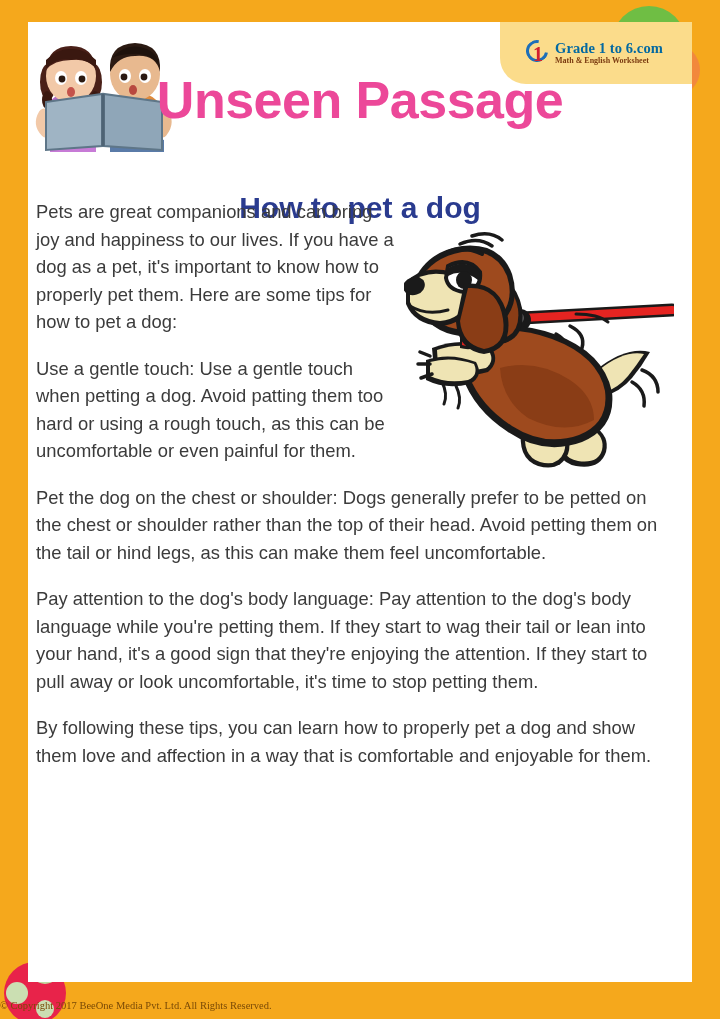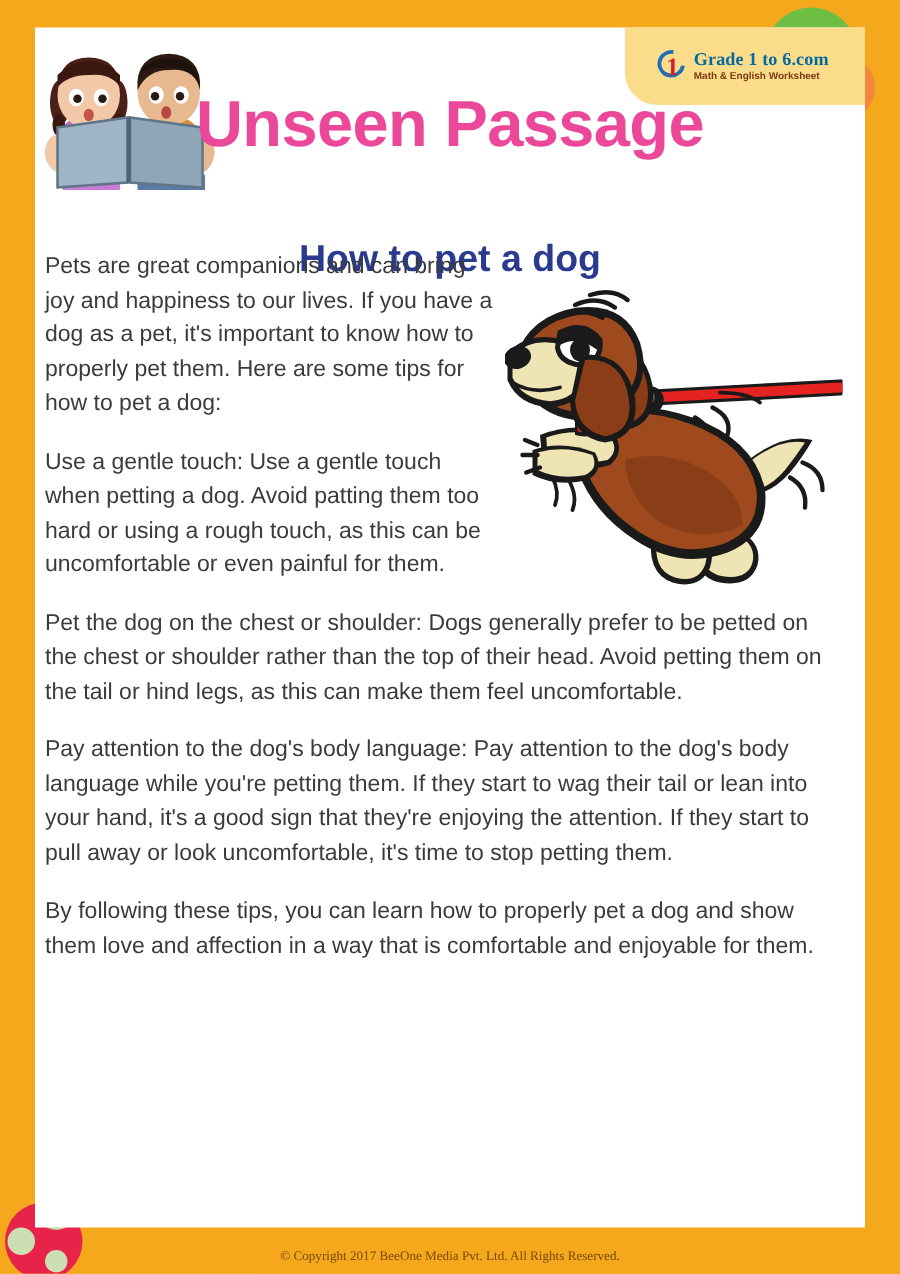--- a/index.html
+++ b/index.html
@@ -78,21 +78,21 @@
   #logo-text { line-height: 1.05; }
   #logo-title {
     font-family: "Liberation Serif", serif;
     font-size: 14.5px;
     font-weight: bold;
     color: #0369a1;
     letter-spacing: 0.1px;
     white-space: nowrap;
   }
   #logo-sub {
-    font-family: Liberation Sans, sans-serif;
+    font-family: Liberation Serif, serif;
     font-size: 8px;
     font-weight: bold;
     color: #7A3A10;
     white-space: nowrap;
     margin-top: 1px;
   }
 
   
   #kids-illustration {
     position: absolute;
@@ -140,21 +140,20 @@
     width: 270px;
     height: 248px;
     margin: 32px -4px 0 10px;
     shape-outside: inset(0);
   }
 
   
   #footer-copyright {
     position: absolute;
     bottom: 8px; left: 0; width: 720px;
-    text-align: center;
     font-family: "Liberation Serif", serif;
     font-size: 10.5px;
     color: #7A4A06;
   }
 </style>
 </head>
 <body>
 
 <div id="worksheet">
 

